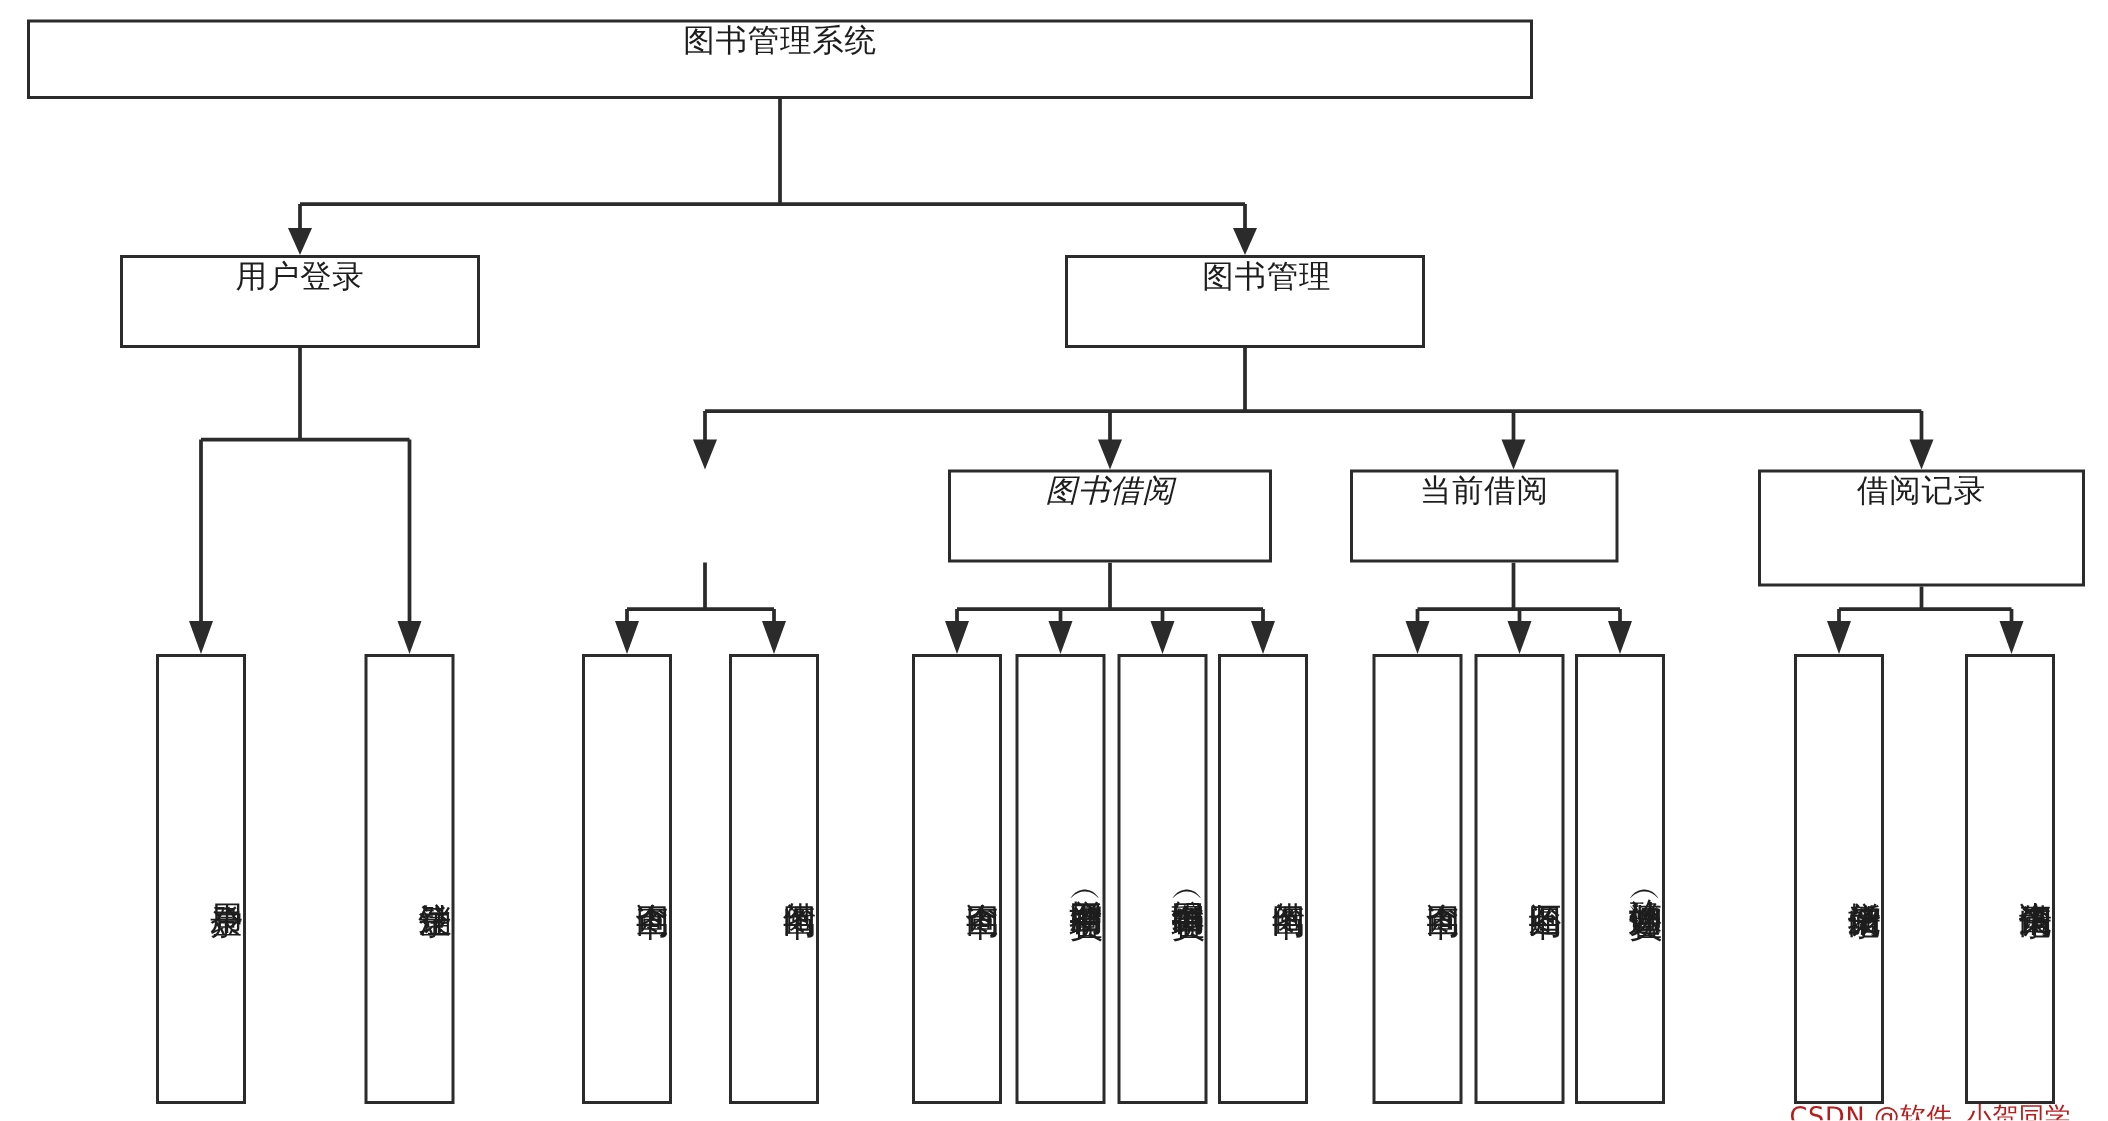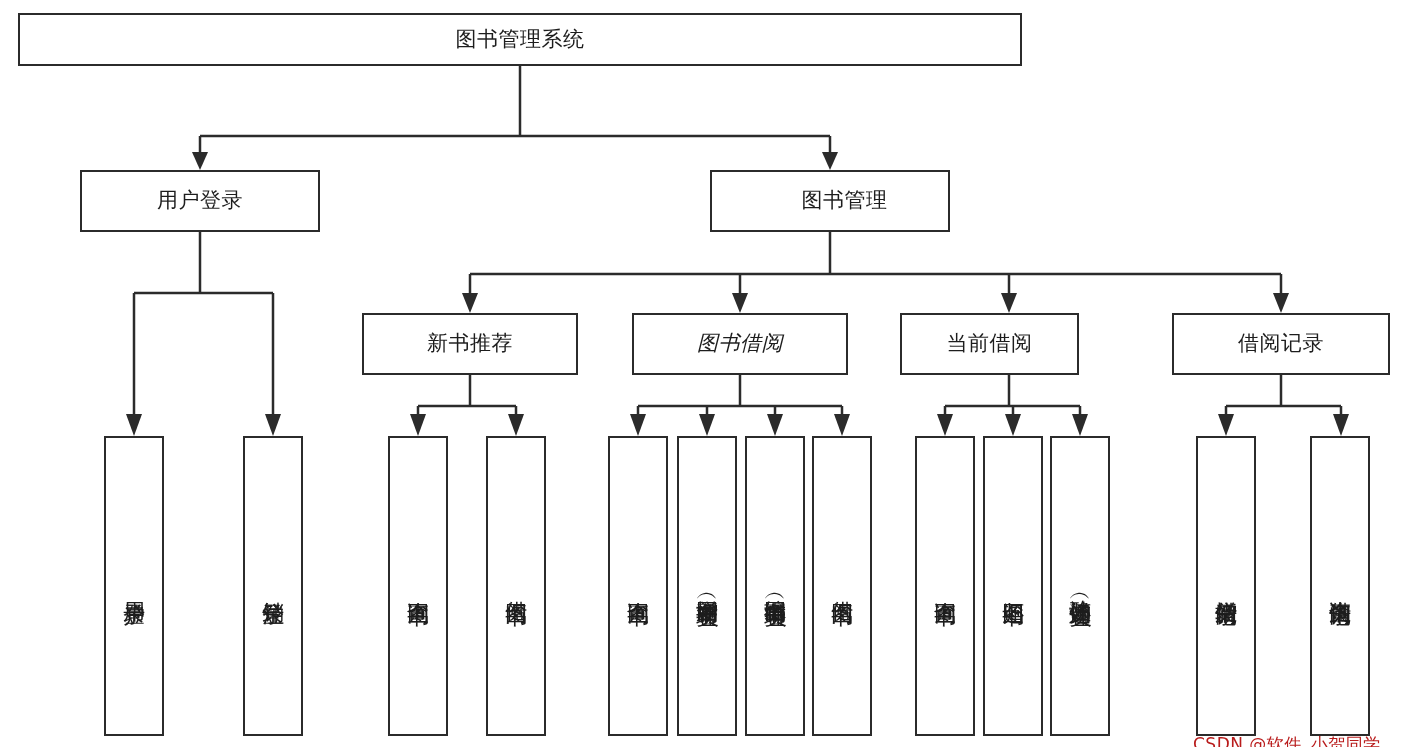--- a/index.html
+++ b/index.html
@@ -16,21 +16,21 @@
     height: 747px;
     background: #ffffff;
     overflow: hidden;
   }
   .node {
     position: absolute;
     box-sizing: border-box;
     border: 2.5px solid #2b2b2b;
     background: #ffffff;
     display: flex;
-    align-items: center;
+    align-items: flex-start;
     justify-content: center;
     color: #1d1d1d;
   }
   .node.horiz {
     font-size: 21px;
     letter-spacing: 0.5px;
     line-height: 1.2;
   }
   .node.vert {
     writing-mode: vertical-rl;
@@ -146,30 +146,27 @@
     <span>图书管理系统</span>
   </div>
 
   <div class="node horiz" style="left:80px;top:170px;width:240px;height:62px;">
     <span>用户登录</span>
   </div>
   <div class="node horiz" style="left:710px;top:170px;width:240px;height:62px;padding-left:29px;">
     <span>图书管理</span>
   </div>
 
-  <div class="node horiz" style="left:362px;top:313px;width:216px;height:62px;">
-    <span>新书推荐</span>
-  </div>
   <div class="node horiz" style="left:632px;top:313px;width:216px;height:62px;font-style:italic;">
     <span>图书借阅</span>
   </div>
   <div class="node horiz" style="left:900px;top:313px;width:179px;height:62px;">
     <span>当前借阅</span>
   </div>
-  <div class="node horiz" style="left:1172px;top:313px;width:218px;height:62px;">
+  <div class="node horiz" style="left:1172px;top:313px;width:218px;height:78px;">
     <span>借阅记录</span>
   </div>
 
   <div class="node vert" style="left:104px;top:436px;width:60px;height:300px;">
     <span class="vtext">用户登录</span>
   </div>
   <div class="node vert" style="left:243px;top:436px;width:60px;height:300px;">
     <span class="vtext">注销登录</span>
   </div>
   <div class="node vert" style="left:388px;top:436px;width:60px;height:300px;">

